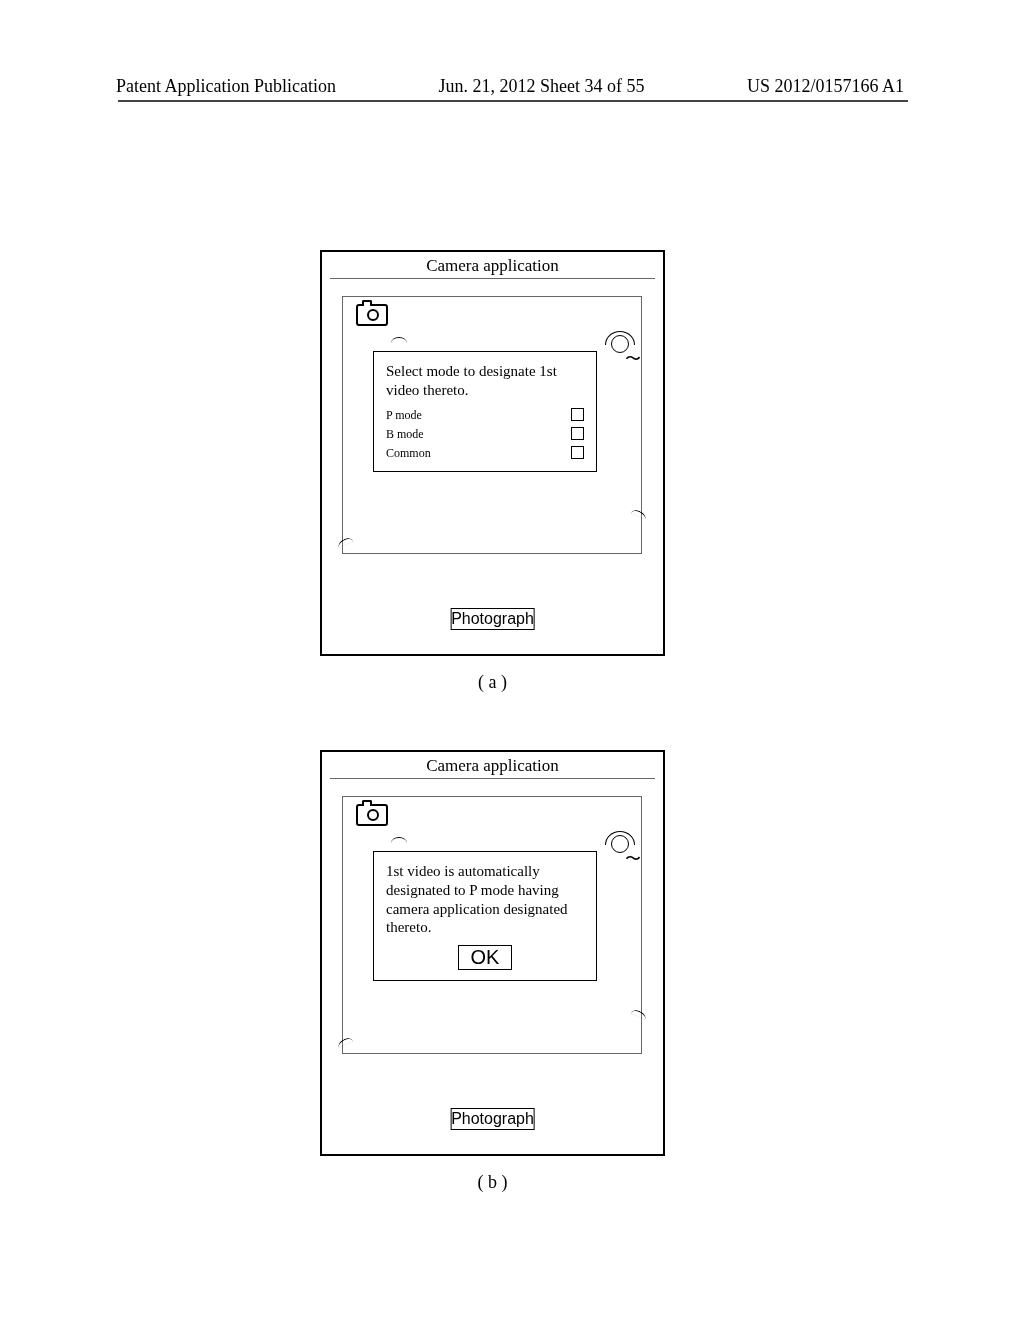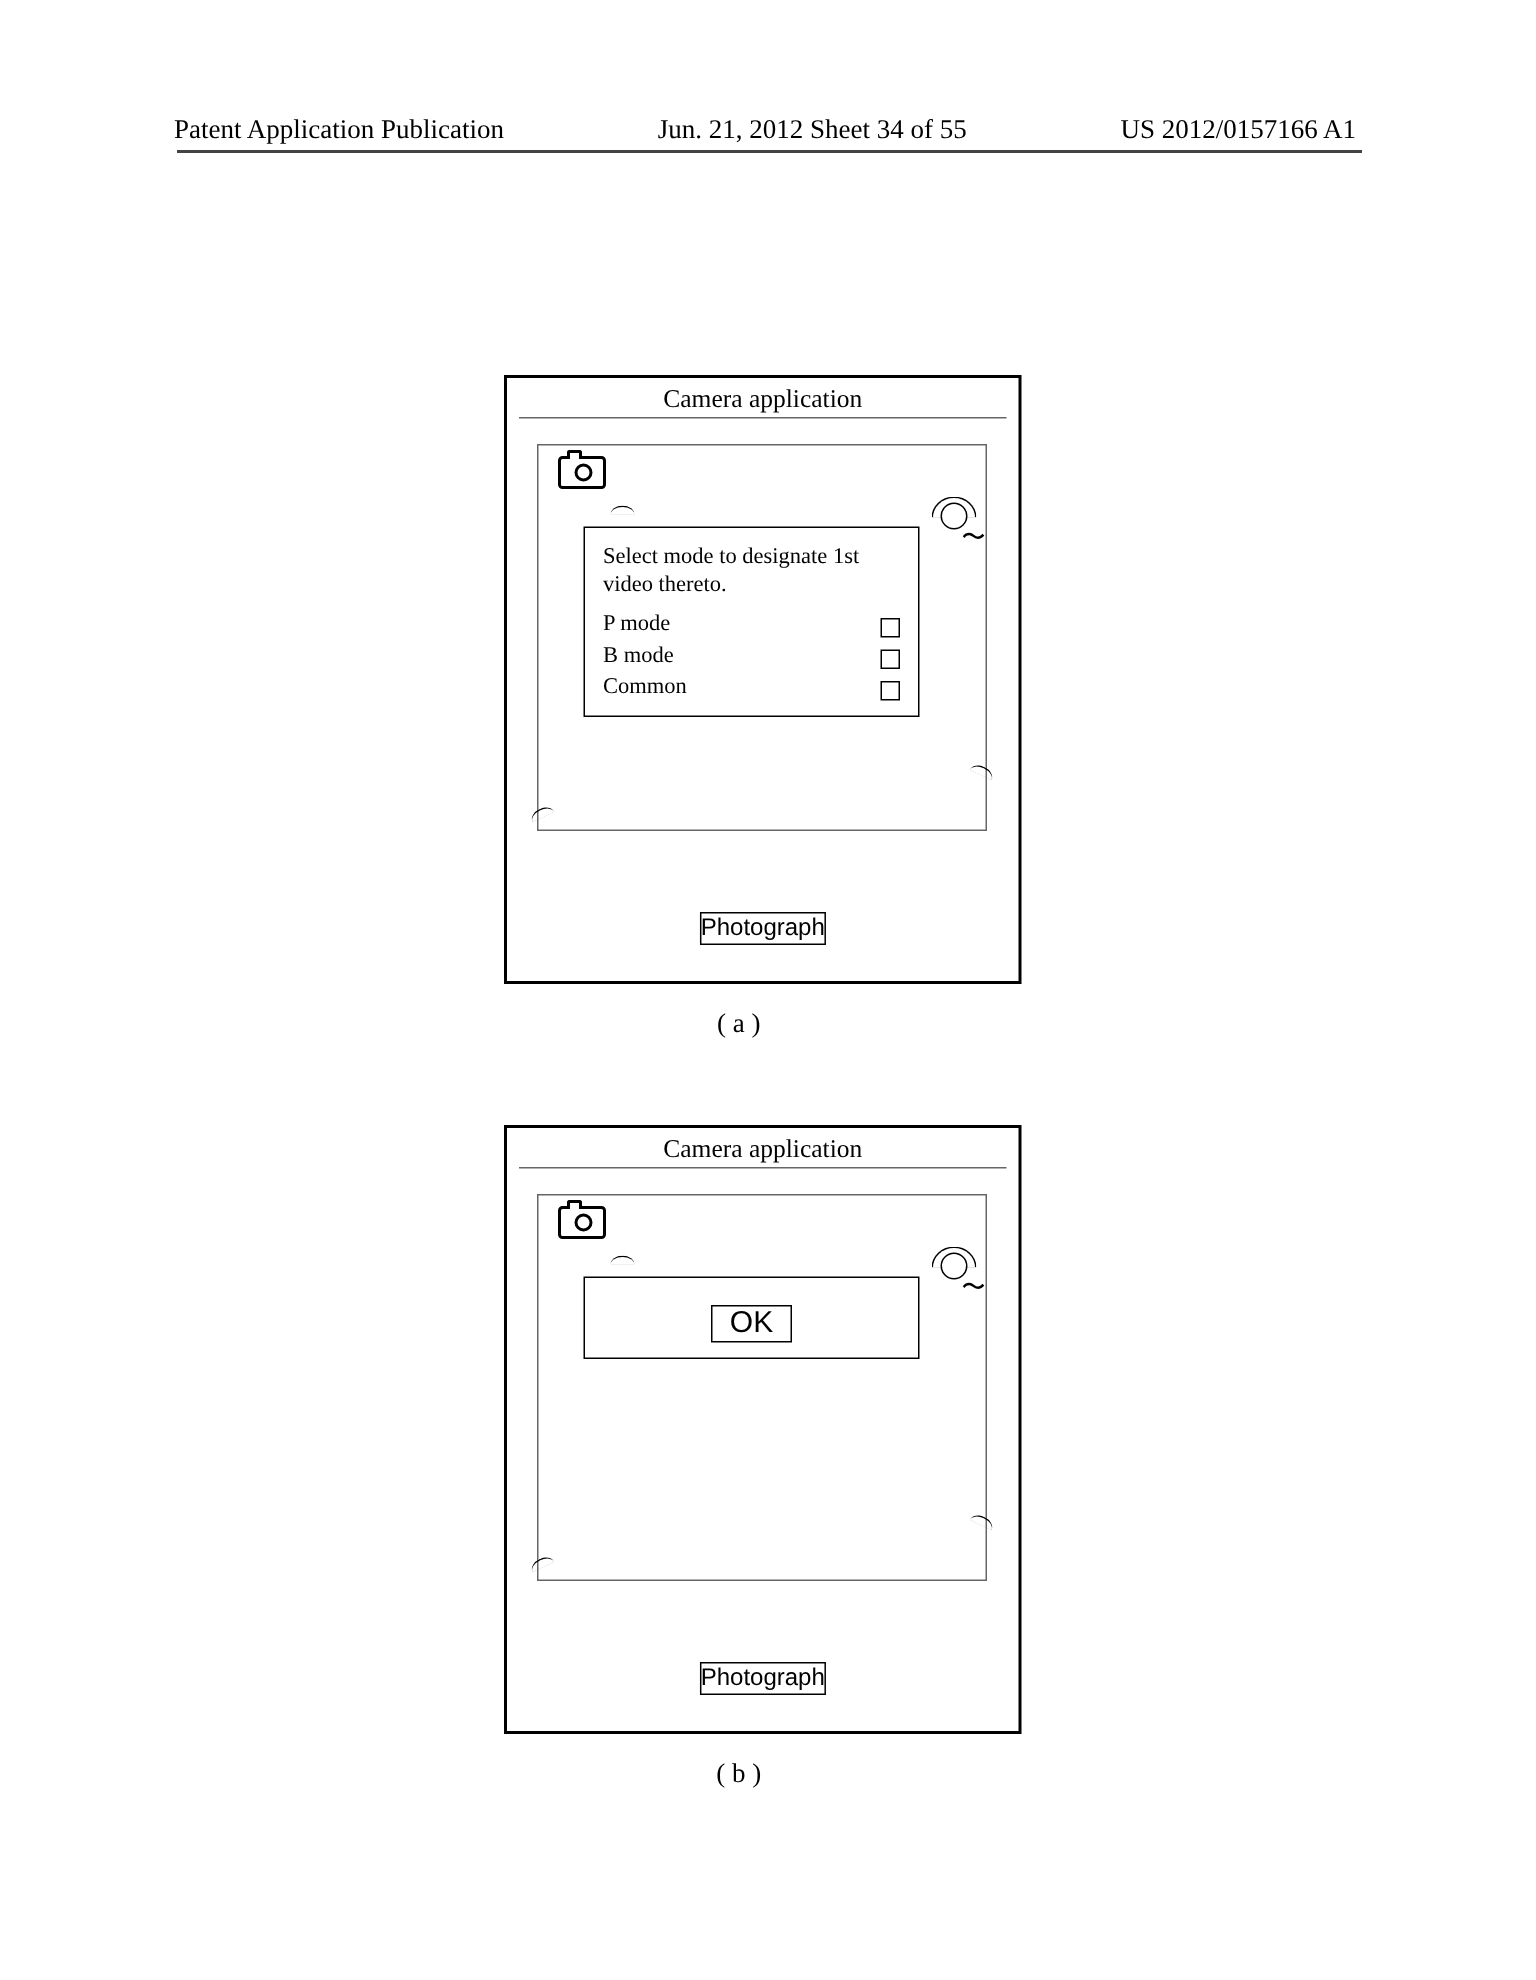--- a/index.html
+++ b/index.html
@@ -7,21 +7,21 @@
   .page { position: relative; width: 1024px; height: 1320px; }
 
   
   .hdr { position: absolute; top: 76px; left: 0; right: 0; }
   .hdr-row { display: flex; justify-content: space-between; padding: 0 120px 6px 116px; font-size: 18px; }
   .hdr-underline { position: absolute; top: 100px; left: 118px; width: 790px; height: 2px; background: #444; }
 
   .fig-title { position: absolute; top: 164px; left: 0; right: 0; text-align: center; font-size: 28px; }
 
   
-  .panel { position: absolute; left: 336px; width: 345px; height: 406px; border: 2px solid #000; }
+  .panel { position: absolute; left: 320px; width: 345px; height: 406px; border: 2px solid #000; }
   .panel-a { top: 250px; }
   .panel-b { top: 750px; }
 
   .panel-title-wrap { position: absolute; top: 0; left: 0; right: 0; text-align: center; padding-top: 4px; }
   .panel-title { font-size: 17px; }
   .panel-title-rule { position: absolute; top: 26px; left: 8px; right: 8px; height: 1px; background: #666; }
 
   
   .camera-icon { position: absolute; top: 52px; left: 34px; width: 32px; height: 22px; border: 2px solid #000; border-radius: 3px; }
   .camera-icon .lens { position: absolute; top: 3px; left: 9px; width: 12px; height: 12px; border: 2px solid #000; border-radius: 50%; }
@@ -38,21 +38,21 @@
   
   .finger { position: absolute; top: 38px; right: 6px; width: 30px; height: 30px; }
   .finger .tip { position: absolute; top: 0; left: 6px; width: 18px; height: 18px; border: 1.5px solid #000; border-radius: 50%; }
   .finger .arc { position: absolute; top: -4px; left: 0; width: 30px; height: 14px; border: 1.5px solid #000; border-bottom: none; border-radius: 50% 50% 0 0 / 100% 100% 0 0; }
   .finger .squig { position: absolute; top: 16px; right: -6px; font-size: 16px; line-height: 1; }
 
   
   .dialog { position: absolute; top: 54px; left: 30px; width: 224px; border: 1.5px solid #000; background: #fff; padding: 10px 12px 10px 12px; }
   .dialog .prompt { font-size: 15px; line-height: 1.25; margin-bottom: 8px; }
   .opts { display: flex; flex-direction: column; gap: 4px; }
-  .opt { display: flex; justify-content: space-between; align-items: flex-end; font-size: 15px; }
+  .opt { display: flex; justify-content: space-between; align-items: flex-start; font-size: 12px; }
   .cb { width: 13px; height: 13px; border: 1.5px solid #000; }
 
   .ok-btn { display: block; margin: 8px auto 0 auto; border: 1.5px solid #000; padding: 0 12px; font-size: 20px; background: #fff; }
 
   
   .photo-btn { position: absolute; bottom: 24px; left: 50%; transform: translateX(-50%); border: 1.5px solid #000; padding: 1px 0; font-size: 16px; background: #fff; }
 
   .caption { position: absolute; left: 320px; width: 345px; text-align: center; font-size: 18px; }
   .cap-a { top: 672px; }
   .cap-b { top: 1172px; }
@@ -128,20 +128,21 @@
       <div class="wave bl"></div>
       <div class="wave br"></div>
 
       <div class="finger">
         <div class="arc"></div>
         <div class="tip"></div>
         <div class="squig">〜</div>
       </div>
 
       <div class="dialog">
+        <div class="prompt">1st video is automatically designated to P mode having camera application designated thereto.</div>
         <button class="ok-btn">OK</button>
       </div>
     </div>
 
     <div class="camera-icon">
       <div class="bump"></div>
       <div class="lens"></div>
     </div>
 
     <button class="photo-btn">Photograph</button>

